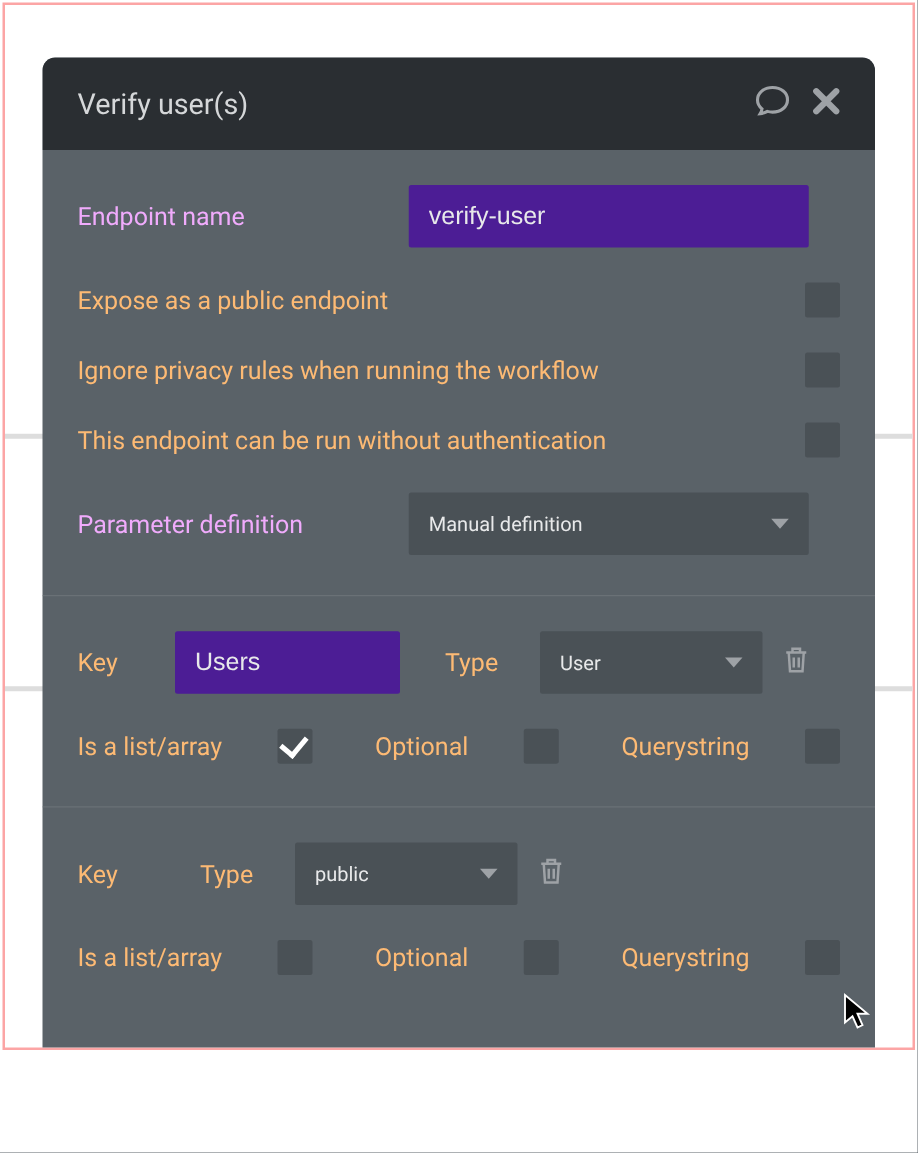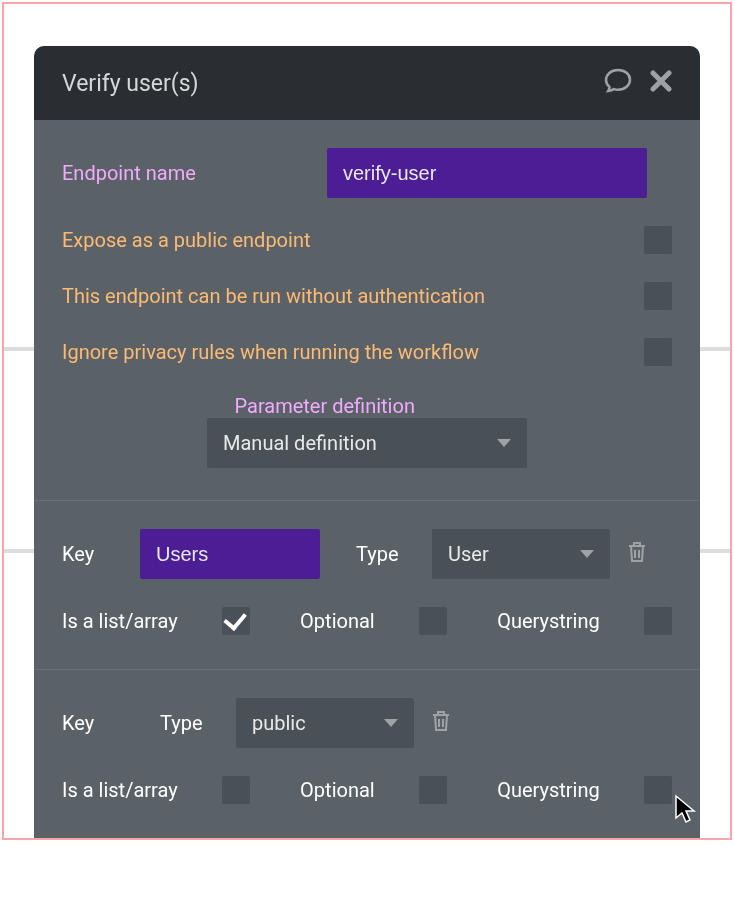--- a/index.html
+++ b/index.html
@@ -109,21 +109,21 @@
       width: 16px;
       height: 10px;
       border-left: 4px solid #fff;
       border-bottom: 4px solid #fff;
       transform: rotate(-50deg) translate(1px, -2px);
     }
     .select {
       background: #4a5156;
       border: none;
       color: #e8e9ea;
-      font-size: 20px;
+      font-size: 16px;
       padding: 14px 16px;
       height: 50px;
       border-radius: 2px;
       display: flex;
       align-items: center;
       justify-content: space-between;
       cursor: pointer;
     }
     .chevron-down {
       width: 0;
@@ -137,21 +137,21 @@
       background: #6a7176;
       margin: 0 -28px 28px -28px;
     }
     .param-row {
       display: flex;
       align-items: center;
       gap: 16px;
       margin-bottom: 28px;
     }
     .param-label {
-      color: #ffffff;
+      color: #fdba74;
       font-size: 20px;
     }
     .trash-icon {
       cursor: pointer;
       color:#9ea2a6;
     }
     .trash-icon svg {
       fill: #9ea2a6;
     }
     .param-checks {
@@ -203,30 +203,30 @@
         <div class="form-label">Endpoint name</div>
         <input class="text-input" value="verify-user" style="">
       </div>
 
       <div class="checkbox-row">
         <div class="checkbox-label">Expose as a public endpoint</div>
         <div class="checkbox"></div>
       </div>
 
       <div class="checkbox-row">
+        <div class="checkbox-label">Ignore privacy rules when running the workflow</div>
+        <div class="checkbox"></div>
+      </div>
+
+      <div class="checkbox-row">
         <div class="checkbox-label">This endpoint can be run without authentication</div>
         <div class="checkbox"></div>
       </div>
 
-      <div class="checkbox-row">
-        <div class="checkbox-label">Ignore privacy rules when running the workflow</div>
-        <div class="checkbox"></div>
-      </div>
-
-      <div class="form-row row-param-def" style="margin-bottom:32px;flex-direction:column;">
+      <div class="form-row row-param-def" style="margin-bottom:32px;">
         <div class="form-label">Parameter definition</div>
         <div class="select">
           <span>Manual definition</span>
           <span class="chevron-down"></span>
         </div>
       </div>
 
       <div class="divider"></div>
 
       <div class="param-row">

